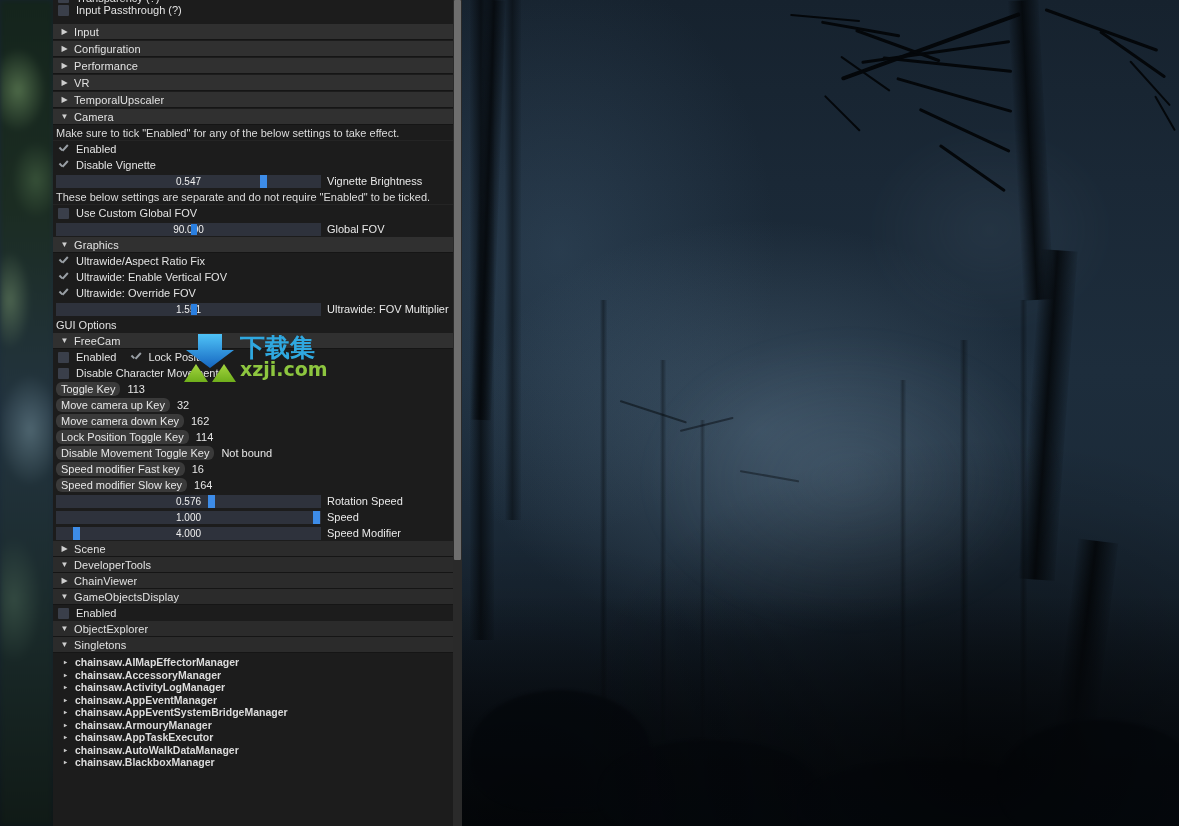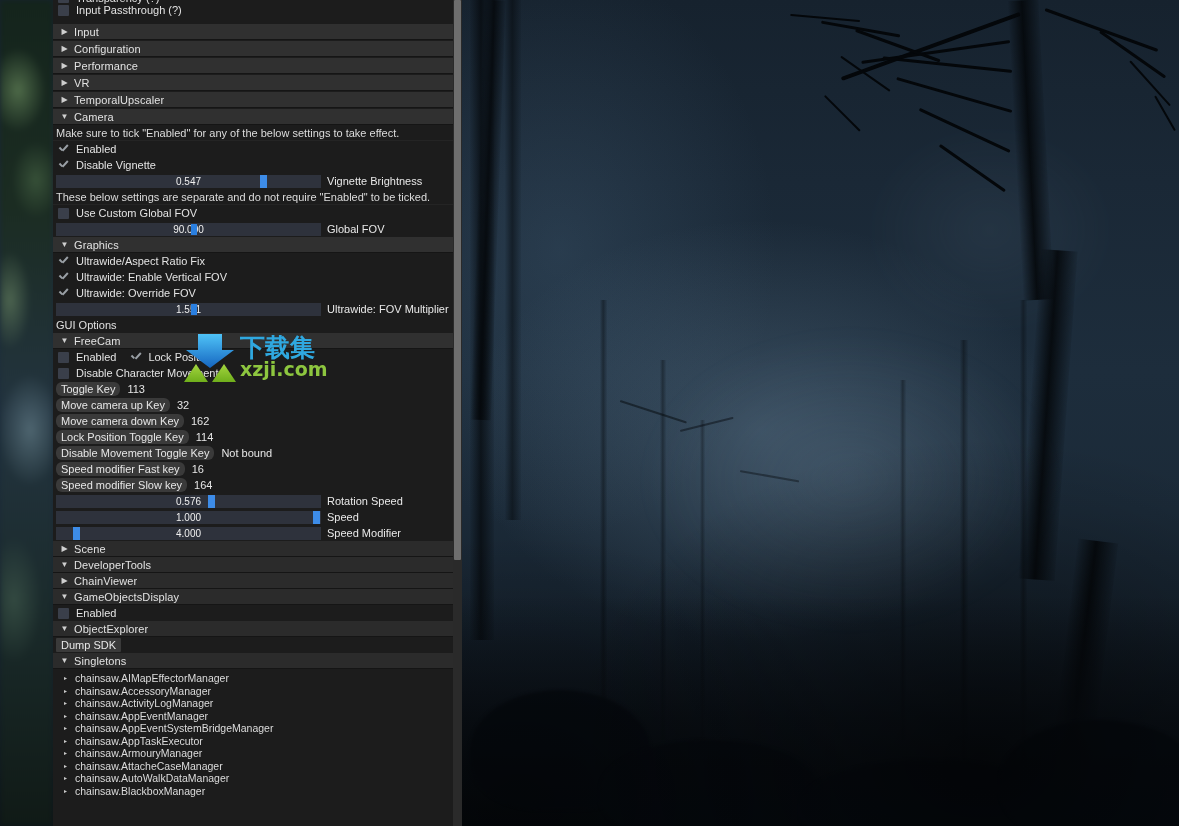--- a/index.html
+++ b/index.html
@@ -167,21 +167,21 @@
   .btn {
     background:#3a3a3a; color:#e8e8e8; font-size:11px;
     height:14px; line-height:14px; padding:0 5px; border-radius:1px;
   }
 
   
   .treeitem {
     height: 12.5px; line-height: 12.5px;
     display: flex; align-items: center;
     padding-left: 8px;
-    font-size: 10.5px; color: #dcdcdc;
+    font-size: 10.5px; color: #dcdcdc; font-weight: bold;
   }
   .treeitem .tarrow {
     width: 9px; color: #c8c8c8; font-size: 6px; margin-right: 5px; text-align:center;
   }
 
   
   #scrollbar {
     position: absolute; right: 0; top: 0;
     width: 9px; height: 826px;
     background: #2a2a2a;
@@ -447,23 +447,20 @@
       <span class="lbl">GameObjectsDisplay</span>
     </div>
     <div class="cbrow">
       <span class="cb"></span>
       <span class="cbtext">Enabled</span>
     </div>
     <div class="header alt">
       <span class="arrow">▼</span>
       <span class="lbl">ObjectExplorer</span>
     </div>
-    <div class="btnrow">
-      <span class="btn">Dump SDK</span>
-    </div>
     <div class="header alt">
       <span class="arrow">▼</span>
       <span class="lbl">Singletons</span>
     </div>
 
     <div style="height:3px"></div>
 
     <div class="treeitem">
       <span class="tarrow">▸</span>
       <span>chainsaw.AIMapEffectorManager</span>
@@ -479,29 +476,25 @@
     <div class="treeitem">
       <span class="tarrow">▸</span>
       <span>chainsaw.AppEventManager</span>
     </div>
     <div class="treeitem">
       <span class="tarrow">▸</span>
       <span>chainsaw.AppEventSystemBridgeManager</span>
     </div>
     <div class="treeitem">
       <span class="tarrow">▸</span>
+      <span>chainsaw.ArmouryManager</span>
+    </div>
+    <div class="treeitem">
+      <span class="tarrow">▸</span>
       <span>chainsaw.AppTaskExecutor</span>
-    </div>
-    <div class="treeitem">
-      <span class="tarrow">▸</span>
-      <span>chainsaw.ArmouryManager</span>
-    </div>
-    <div class="treeitem">
-      <span class="tarrow">▸</span>
-      <span>chainsaw.AttacheCaseManager</span>
     </div>
     <div class="treeitem">
       <span class="tarrow">▸</span>
       <span>chainsaw.AutoWalkDataManager</span>
     </div>
     <div class="treeitem">
       <span class="tarrow">▸</span>
       <span>chainsaw.BlackboxManager</span>
     </div>
 

